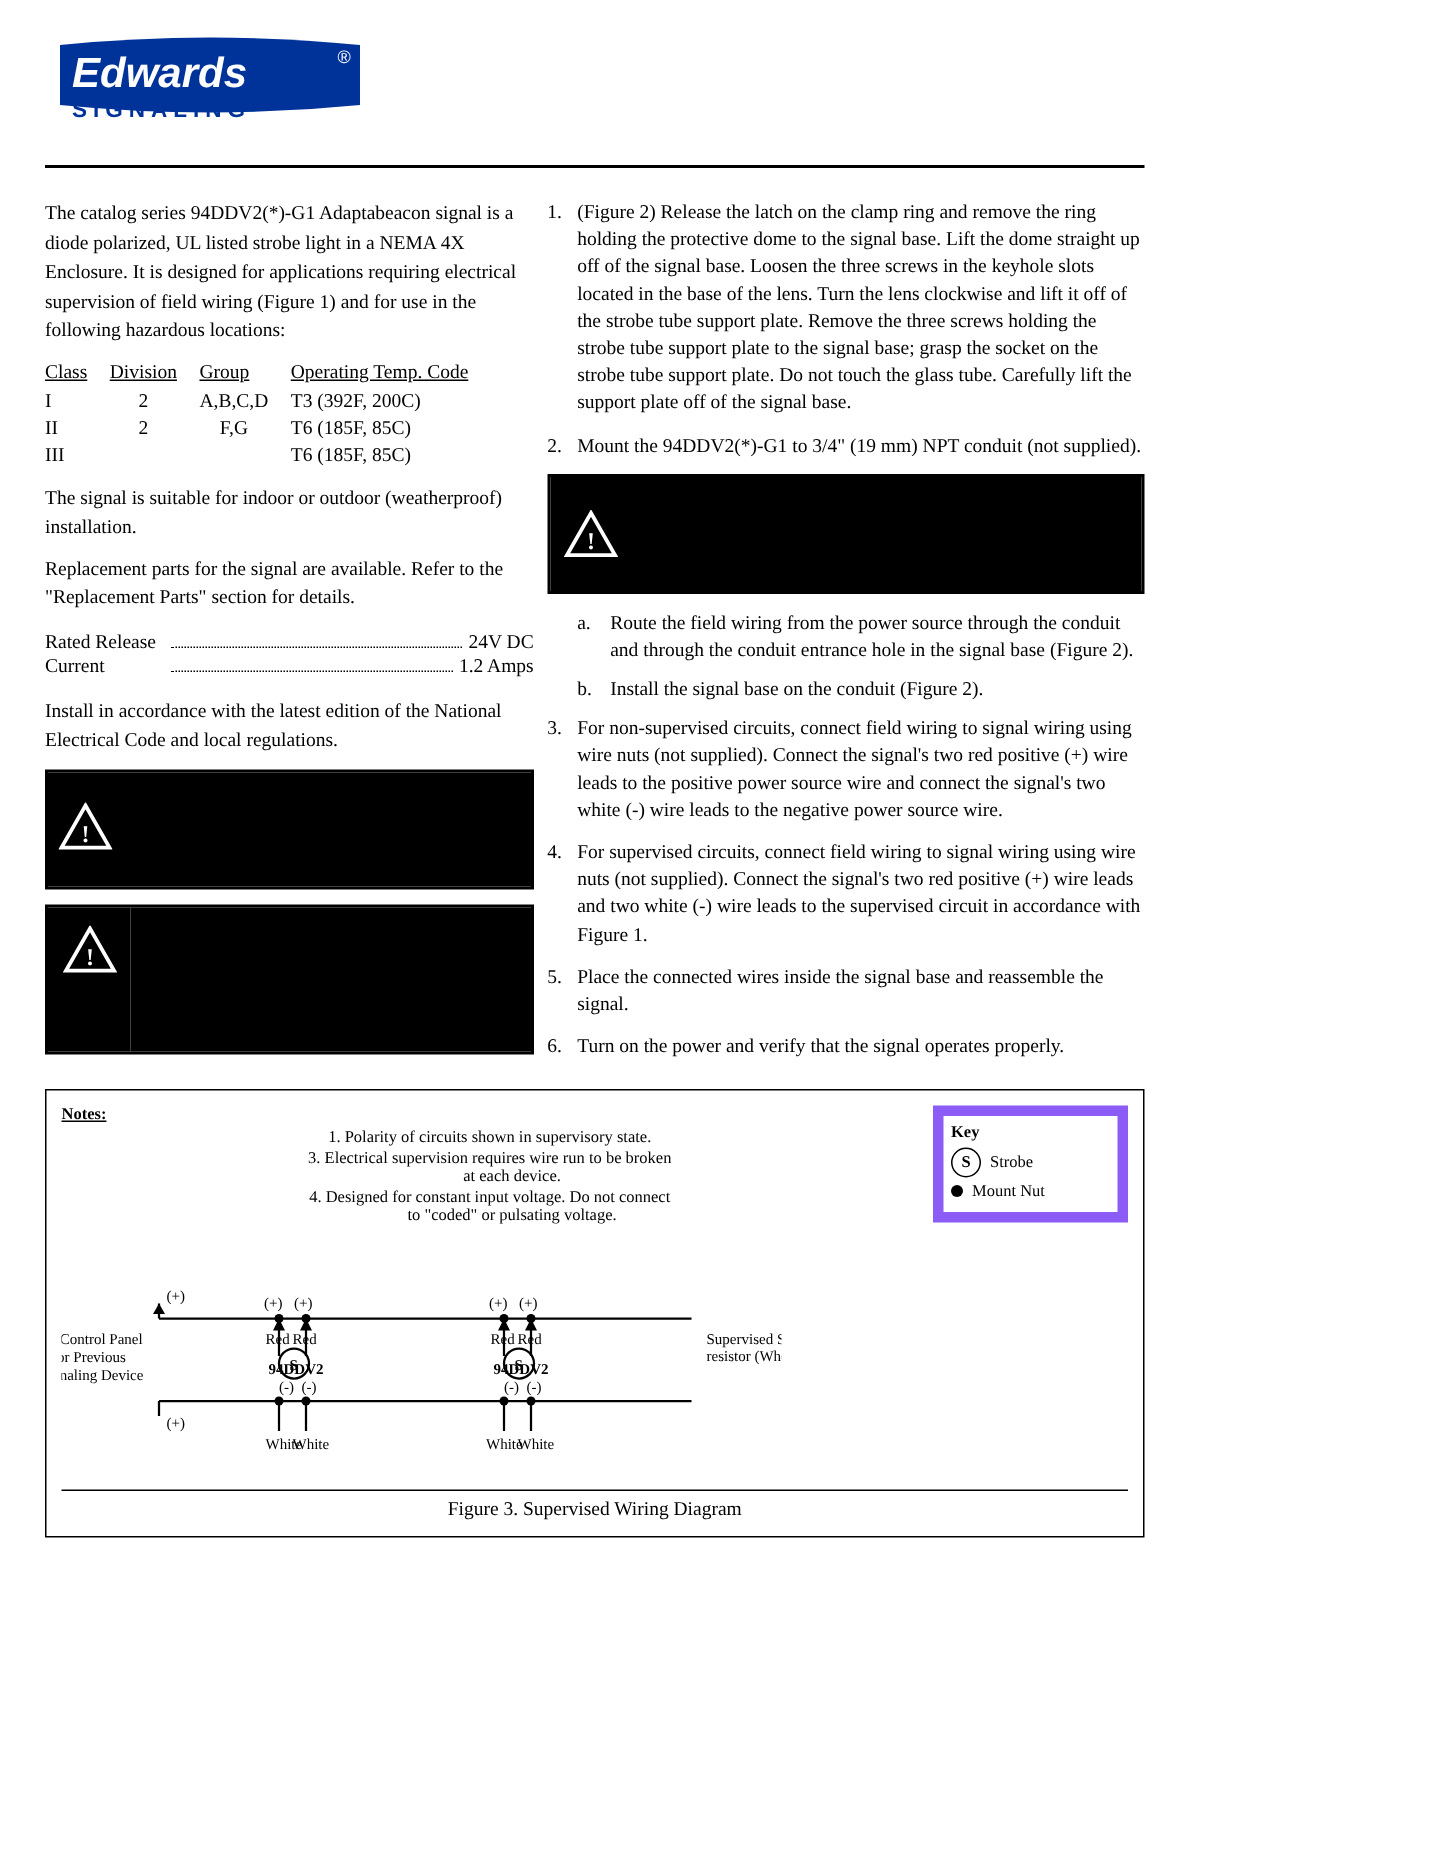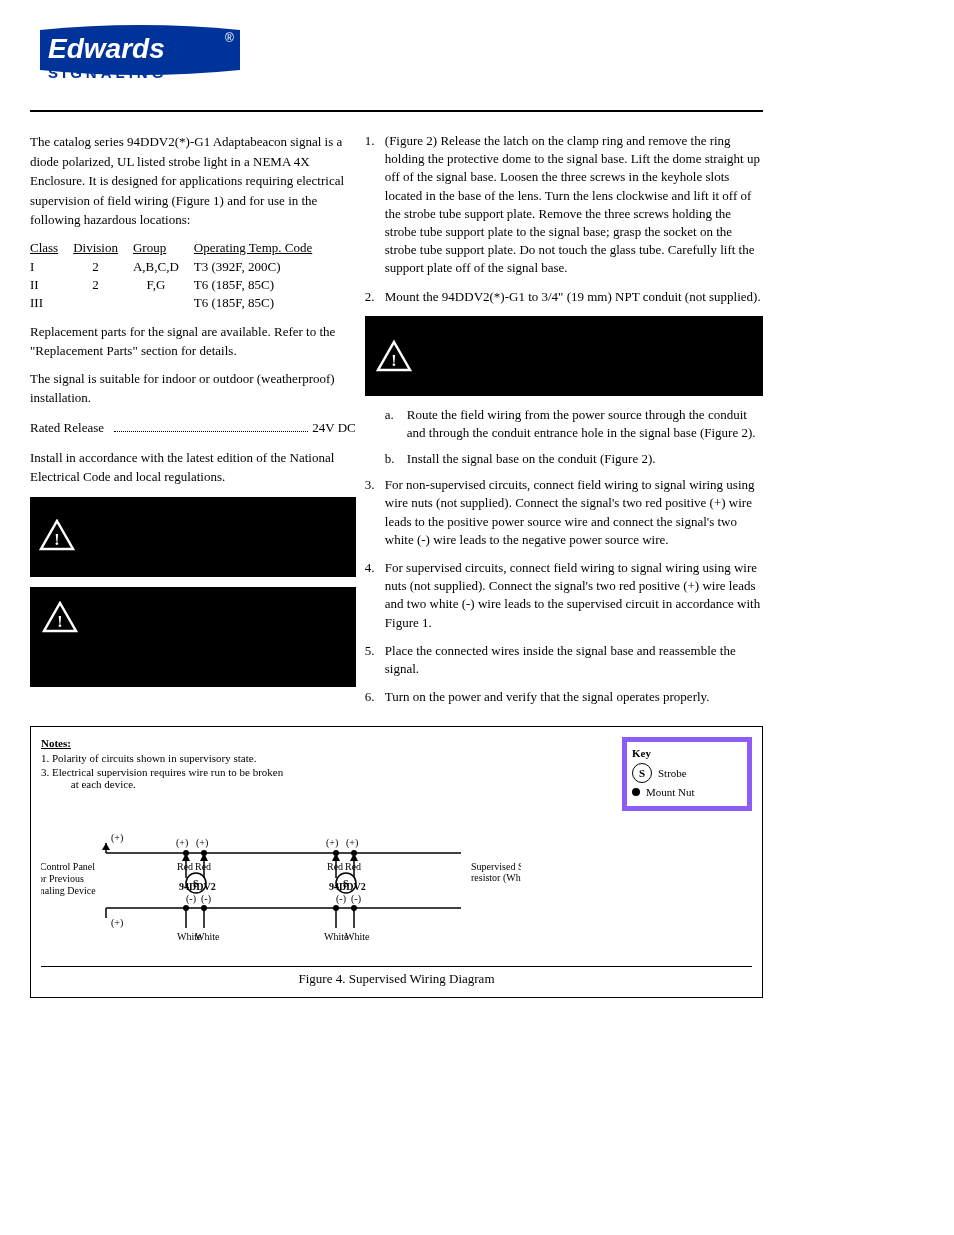--- a/index.html
+++ b/index.html
@@ -166,21 +166,21 @@
     }
     .diagram-inner {
       display: flex;
       gap: 10px;
     }
     .diagram-notes {
       flex: 1;
     }
     .diagram-key {
       width: 130px;
-      border: 5px solid #8b5cf6;
+      border: 7px solid #8b5cf6;
       padding: 5px;
       font-size: 11px;
       align-self: flex-start;
     }
     .diagram-key-title {
       font-weight: bold;
       margin-bottom: 4px;
     }
     .key-item {
       display: flex;
@@ -214,20 +214,21 @@
     }
     .notes-list {
       list-style: none;
       padding: 0;
       margin: 0 0 8px 0;
     }
     .notes-list li {
       margin-bottom: 2px;
       padding-left: 16px;
       text-indent: -16px;
+      text-align: center;
     }
 
     
     .wiring-svg-area {
       margin-top: 8px;
     }
 
     .figure-caption {
       text-align: center;
       font-size: 13px;
@@ -327,28 +328,33 @@
             <tr>
               <td>III</td>
               <td></td>
               <td></td>
               <td>T6 (185F, 85C)</td>
             </tr>
           </tbody>
         </table>
       </div>
 
+      <p>The signal is suitable for indoor or outdoor (weatherproof) installation.</p>
       <p>Replacement parts for the signal are available.  Refer to the "Replacement Parts" section for details.</p>
-      <p>The signal is suitable for indoor or outdoor (weatherproof) installation.</p>
 
       <div class="specs">
         <div class="spec-line">
           <span class="spec-label">Rated Release</span>
           <span class="spec-dots"></span>
           <span class="spec-value">24V DC</span>
+        </div>
+        <div class="spec-line">
+          <span class="spec-label">Current</span>
+          <span class="spec-dots"></span>
+          <span class="spec-value">1.2 Amps</span>
         </div>
       </div>
 
       <p style="margin-top:10px;">Install in accordance with the latest edition of the National Electrical Code and local regulations.</p>
 
       <div class="warning-box">
         <div class="warning-icon-area">
           <div style="position:relative;">
             <svg width="36" height="32" viewBox="0 0 36 32">
               <polygon points="18,2 34,30 2,30" fill="none" stroke="white" stroke-width="2.5"></polygon>
@@ -430,20 +436,21 @@
     </div>
   </div>
 
   <div class="diagram-container">
     <div class="diagram-inner">
       <div class="diagram-notes">
         <div class="notes-header">Notes:</div>
         <ul class="notes-list">
           <li>1.  Polarity of circuits shown in supervisory state.</li>
           <li>3.  Electrical supervision requires wire run to be broken<br>&nbsp;&nbsp;&nbsp;&nbsp;&nbsp;at each device.</li>
+          <li>4.  Designed for constant input voltage.  Do not connect<br>&nbsp;&nbsp;&nbsp;&nbsp;&nbsp;to "coded" or pulsating voltage.</li>
         </ul>
 
         <div class="wiring-svg-area">
           <svg width="480" height="160" viewBox="0 0 480 160" font-family="Times New Roman, serif" font-size="10">
 
             <text x="20" y="72" text-anchor="middle">To Control Panel</text>
             <text x="20" y="84" text-anchor="middle">or Previous</text>
             <text x="20" y="96" text-anchor="middle">Signaling Device</text>
 
             <line x1="65" y1="55" x2="420" y2="55" stroke="black" stroke-width="1.5"></line>
@@ -526,16 +533,16 @@
           <div class="strobe-symbol">S</div>
           <span>Strobe</span>
         </div>
         <div class="key-item">
           <div class="wire-nut-dot"></div>
           <span>Mount Nut</span>
         </div>
       </div>
     </div>
 
-    <div class="figure-caption">Figure 4.   Supervised Wiring Diagram</div>
+    <div class="figure-caption">Figure 3.   Supervised Wiring Diagram</div>
   </div>
 
 </div>
 
 </body></html>

